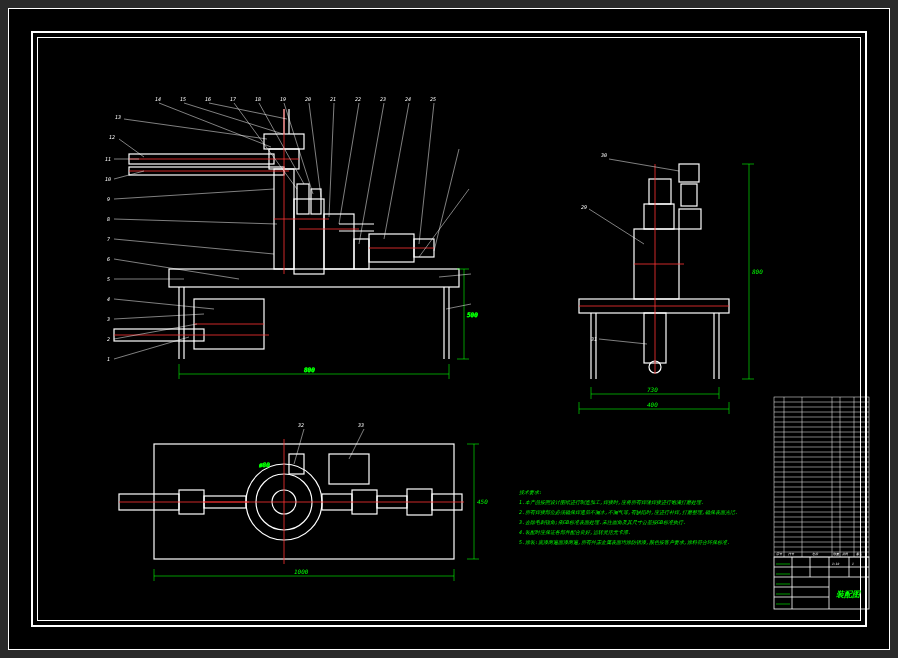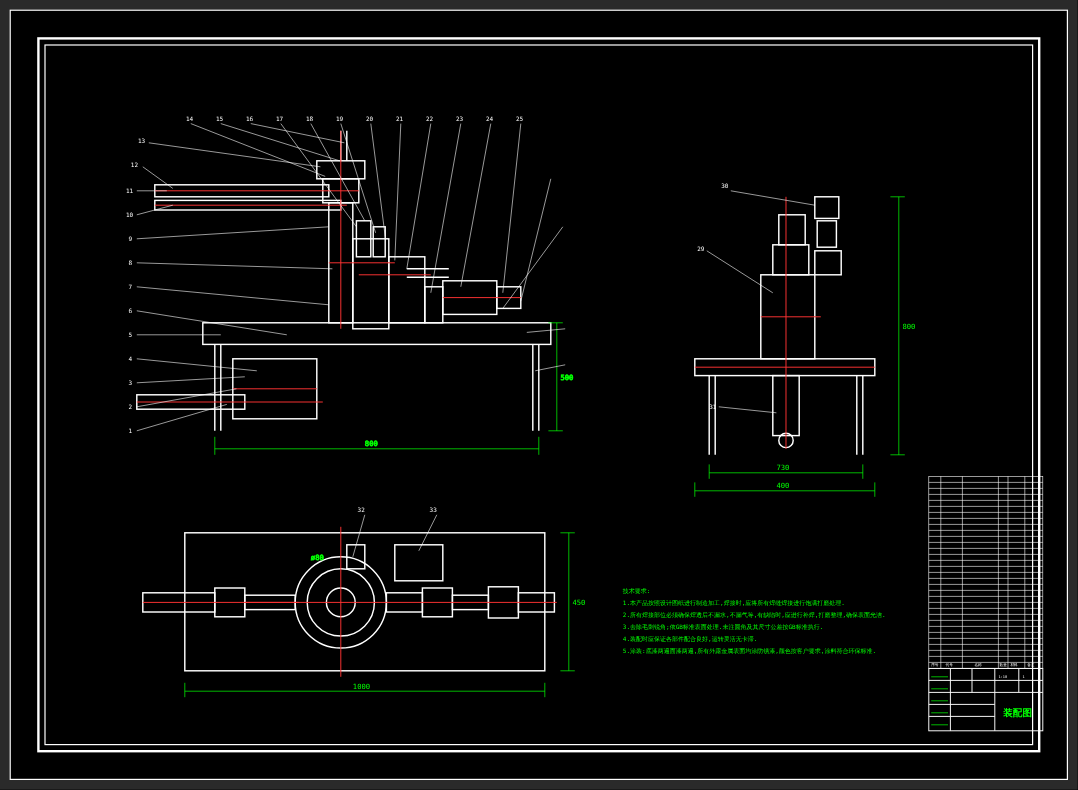--- a/index.html
+++ b/index.html
@@ -9,20 +9,21 @@
     height: 658px;
     font-family: monospace;
     position: relative;
     overflow: hidden;
   }
   .canvas {
     position: absolute;
     inset: 8px;
     background: #000;
     border: 1px solid #fff;
+    font-style: italic;
   }
   .border-frame {
     position: absolute;
     inset: 22px;
     border: 2px solid #fff;
   }
   .border-frame-inner {
     position: absolute;
     inset: 28px;
     border: 1px solid #fff;

